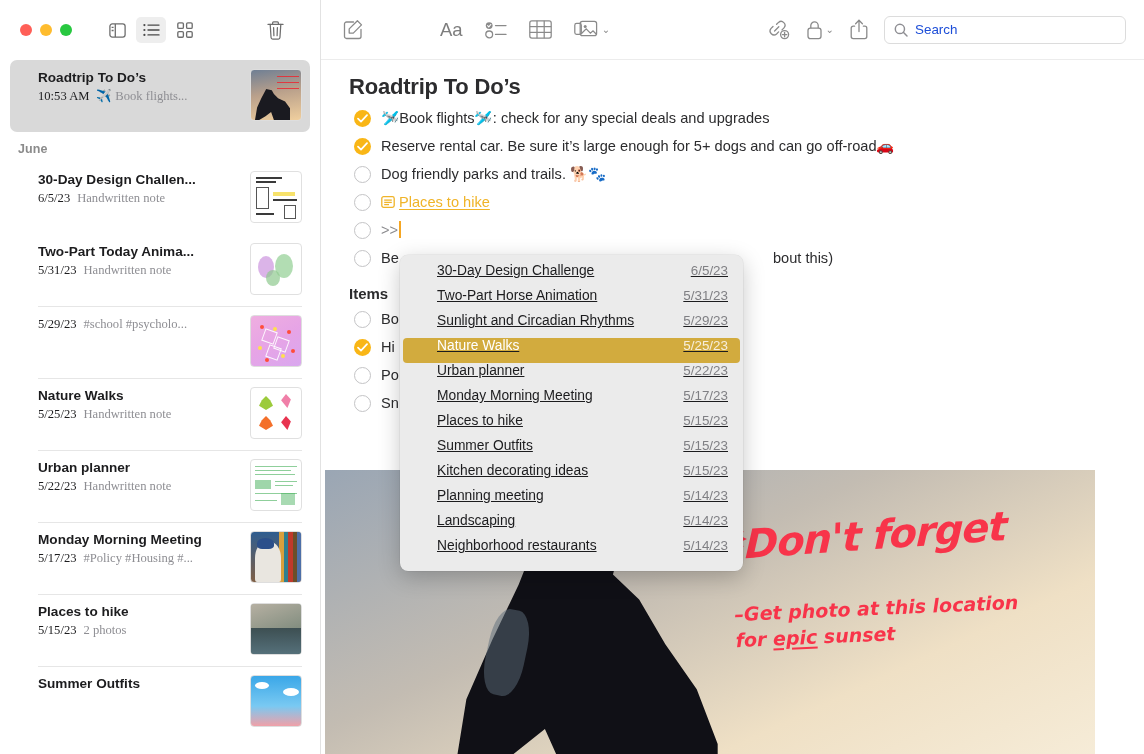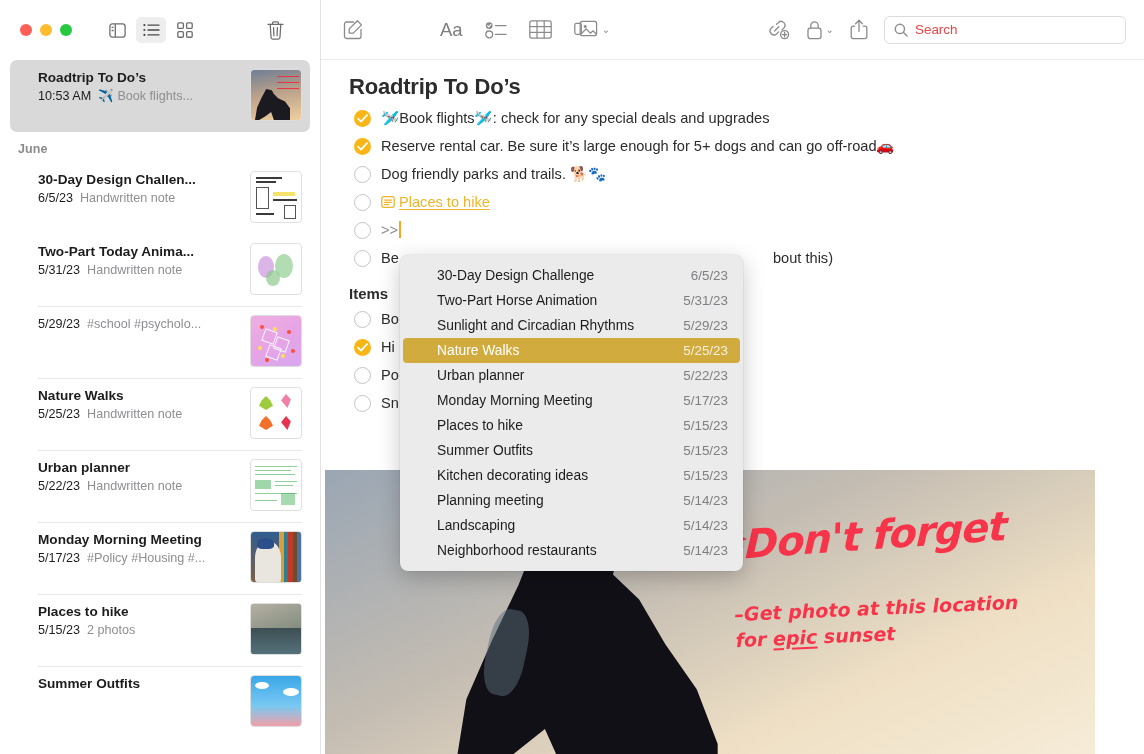--- a/index.html
+++ b/index.html
@@ -71,21 +71,21 @@
     position: absolute; left: 28px; right: 8px; top: 0;
     height: 1px; background: #e6e6e6;
   }
 
   .note-text { flex: 1; min-width: 0; padding-right: 8px; }
   .note-title {
     font-size: 13.6px; font-weight: 700; color: #1c1c1e;
     white-space: nowrap; overflow: hidden; text-overflow: clip;
     line-height: 18px;
   }
-  .note-meta { font-size: 12.6px; color: #1c1c1e; line-height: 19px; display: flex; gap: 7px; white-space: nowrap; }
+  .note-meta { font-size: 12.6px; color: #1c1c1e; line-height: 19px; display: flex; gap: 7px; white-space: nowrap; font-family: Liberation Serif, serif; }
   .note-sub { color: #8e8e93; overflow: hidden; }
 
   .thumb {
     width: 52px; height: 52px; flex: 0 0 52px;
     border-radius: 4px; overflow: hidden;
     border: 1px solid #dedede;
     background: #fff;
     position: relative;
   }
   .thumb.plain { border: 1px solid #e0e0e0; }
@@ -151,21 +151,21 @@
   }
   .chev { font-size: 10px; color: #8a8a8a; margin-left: 3px; }
 
   .search-box {
     width: 242px; height: 28px;
     border: 1px solid #dcdcdc; border-radius: 6px;
     display: flex; align-items: center; gap: 7px;
     padding: 0 9px;
     background: #fff;
   }
-  .search-box .ph { font-size: 13.4px; color: #ef4444; }
+  .search-box .ph { font-size: 13.4px; color: #1d4ed8; }
 
   .doc {
     position: absolute; top: 60px; left: 0; right: 0; bottom: 0;
     overflow: hidden;
   }
   .doc-title {
     font-size: 22px; font-weight: 700; color: #2c2c2e;
     padding: 14px 0 4px 28px;
     letter-spacing: -0.2px;
   }
@@ -246,27 +246,28 @@
     left: 400px; top: 255px;
     width: 343px;
     background: #ebebeb;
     border-radius: 8px;
     box-shadow: 0 6px 22px rgba(0,0,0,.22), 0 0 0 .5px rgba(0,0,0,.08);
     padding: 8px 0;
     overflow: hidden;
     z-index: 50;
   }
   .dd-item {
-    display: flex; align-items: center; justify-content: space-between;
+    display: flex; justify-content: space-between;
     height: 25px;
     padding: 0 12px 0 34px;
     font-size: 13.8px;
     color: #1c1c1e;
     border-radius: 4px;
     margin: 0 3px;
+    text-decoration: underline;
   }
   .dd-item.sel { background: #d2ab3e; }
   .dd-item.sel .dd-name { color: #ffffff; }
   .dd-item.sel .dd-date { color: #f7eedb; }
   .dd-name { white-space: nowrap; }
   .dd-date { color: #7f7f83; font-size: 13.4px; }
 
   svg { display: block; }
 </style>
 </head>

